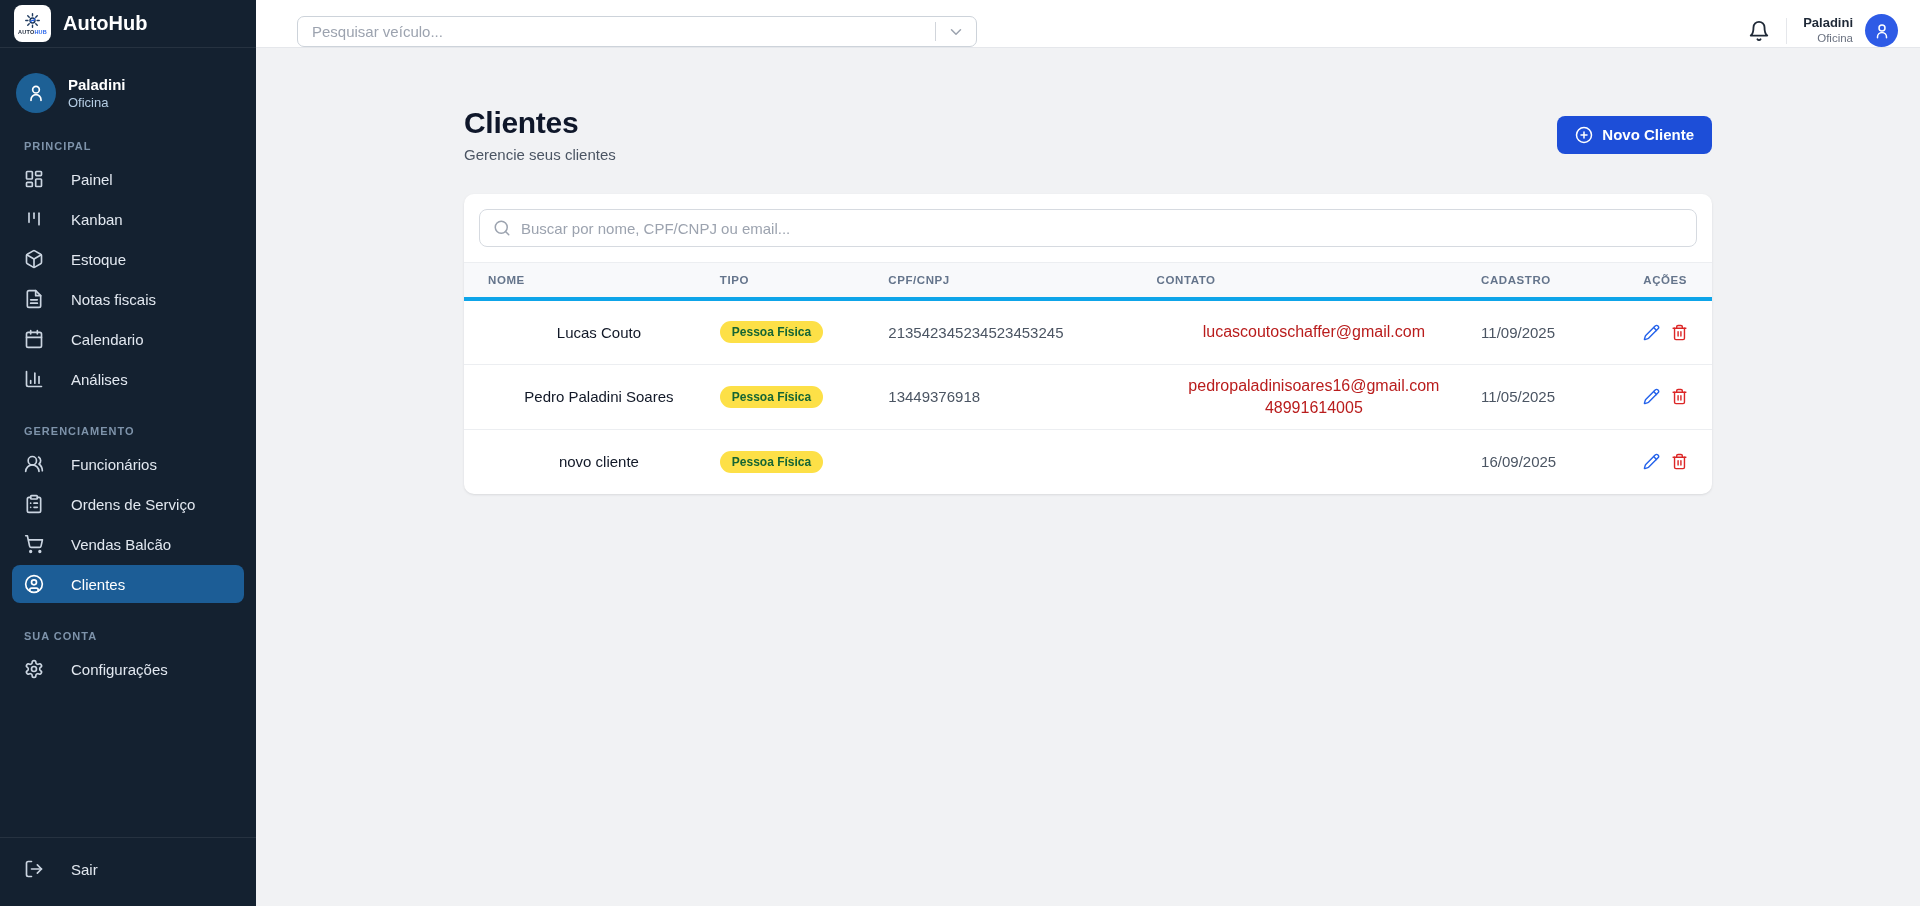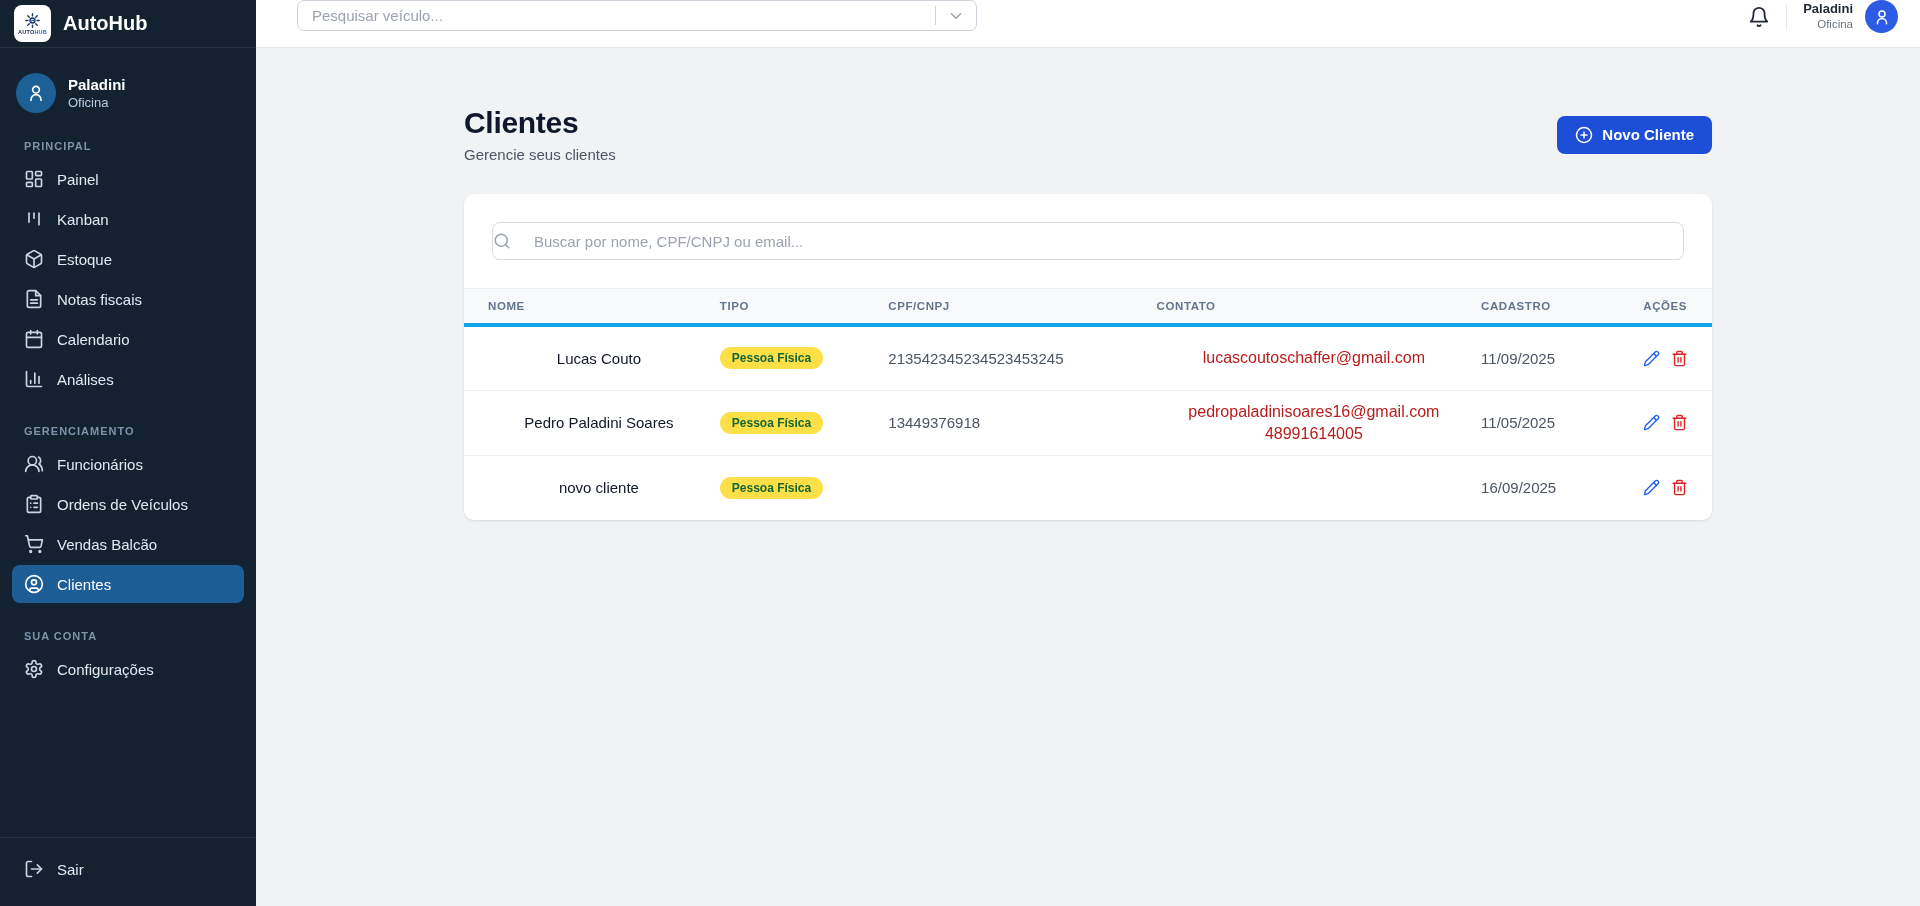--- a/index.html
+++ b/index.html
@@ -39,34 +39,34 @@
   }
   .profile-name { font-size: 15px; font-weight: 600; color: #ffffff; }
   .profile-role { font-size: 13px; color: #b5cde4; margin-top: 2px; }
 
   .nav { flex: 1 1 auto; padding: 0 12px; overflow: hidden; }
   .section-label {
     font-size: 11px; font-weight: 700; letter-spacing: .09em; text-transform: uppercase;
     color: #7e93aa; margin: 27px 12px 8px;
   }
   .nav-item {
-    display: flex; align-items: center; gap: 13px;
+    display: flex; align-items: center; gap: 27px;
     padding: 9px 12px; margin-bottom: 2px; border-radius: 8px;
     font-size: 15px; color: #e2e8f0; cursor: pointer; white-space: nowrap;
   }
   .nav-item .icn { color: #cbd5e1; }
   .nav-item.active { background: #1c5d96; color: #ffffff; }
   .nav-item.active .icn { color: #ffffff; }
 
   .sidebar-footer { flex: none; border-top: 1px solid rgba(255,255,255,.08); padding: 12px 12px 16px; }
 
   
   .topbar {
     position: fixed; left: 256px; right: 0; top: 0; height: 48px; background: #ffffff;
-    border-bottom: 1px solid #e5e7eb; display: flex; align-items: flex-start;
+    border-bottom: 1px solid #e5e7eb; display: flex; align-items: flex-end;
     padding: 0 22px 0 41px; z-index: 10;
   }
   .vehicle-search {
     width: 680px; height: 31px; border: 1px solid #cdd3da; border-radius: 7px;
     display: flex; align-items: center; background: #fff;
   }
   .vehicle-search input {
     flex: 1; border: 0; outline: none; font-size: 15px; padding: 0 14px;
     font-family: inherit; color: #374151; background: transparent;
   }
@@ -99,21 +99,21 @@
     display: flex; align-items: center; gap: 9px; height: 38px; padding: 0 18px;
     background: #1d4ed8; color: #ffffff; font-size: 15px; font-weight: 600;
     border: 0; border-radius: 8px; cursor: pointer; font-family: inherit;
   }
 
   .card {
     margin-top: 31px; background: #ffffff; border-radius: 10px;
     box-shadow: 0 1px 3px rgba(16,24,40,.08), 0 1px 2px rgba(16,24,40,.04);
     overflow: hidden;
   }
-  .card-search { padding: 28px; position: relative; }
+  .card-search { padding: 15px; position: relative; }
   .card-search .icn { position: absolute; left: 29px; top: 50%; transform: translateY(-50%); color: #9ca3af; }
   .card-search input {
     width: 100%; height: 38px; border: 1px solid #d6dae0; border-radius: 8px;
     padding: 0 14px 0 41px; font-size: 15px; font-family: inherit; color: #374151; outline: none;
   }
   .card-search input::placeholder { color: #9ca3af; }
 
   table { width: 100%; border-collapse: collapse; table-layout: fixed; }
   thead th {
     background: #f8f9fb; text-align: left; font-size: 11.5px; font-weight: 700;
@@ -229,21 +229,21 @@
       </div>
       <div class="nav-item">
         <svg class="icn " viewBox="0 0 24 24" fill="none" stroke="currentColor" stroke-width="2" stroke-linecap="round" stroke-linejoin="round">
           <rect width="8" height="4" x="8" y="2" rx="1"></rect>
           <path d="M16 4h2a2 2 0 0 1 2 2v14a2 2 0 0 1-2 2H6a2 2 0 0 1-2-2V6a2 2 0 0 1 2-2h2"></path>
           <path d="M12 11h4"></path>
           <path d="M12 16h4"></path>
           <path d="M8 11h.01"></path>
           <path d="M8 16h.01"></path>
         </svg>
-        <span>Ordens de Veículos</span>
+        <span>Ordens de Serviço</span>
       </div>
       <div class="nav-item">
         <svg class="icn " viewBox="0 0 24 24" fill="none" stroke="currentColor" stroke-width="2" stroke-linecap="round" stroke-linejoin="round">
           <circle cx="8" cy="21" r="1"></circle>
           <circle cx="19" cy="21" r="1"></circle>
           <path d="M2.05 2.05h2l2.66 12.42a2 2 0 0 0 2 1.58h9.78a2 2 0 0 0 1.95-1.57l1.65-7.43H5.12"></path>
         </svg>
         <span>Vendas Balcão</span>
       </div>
       <div class="nav-item active">

